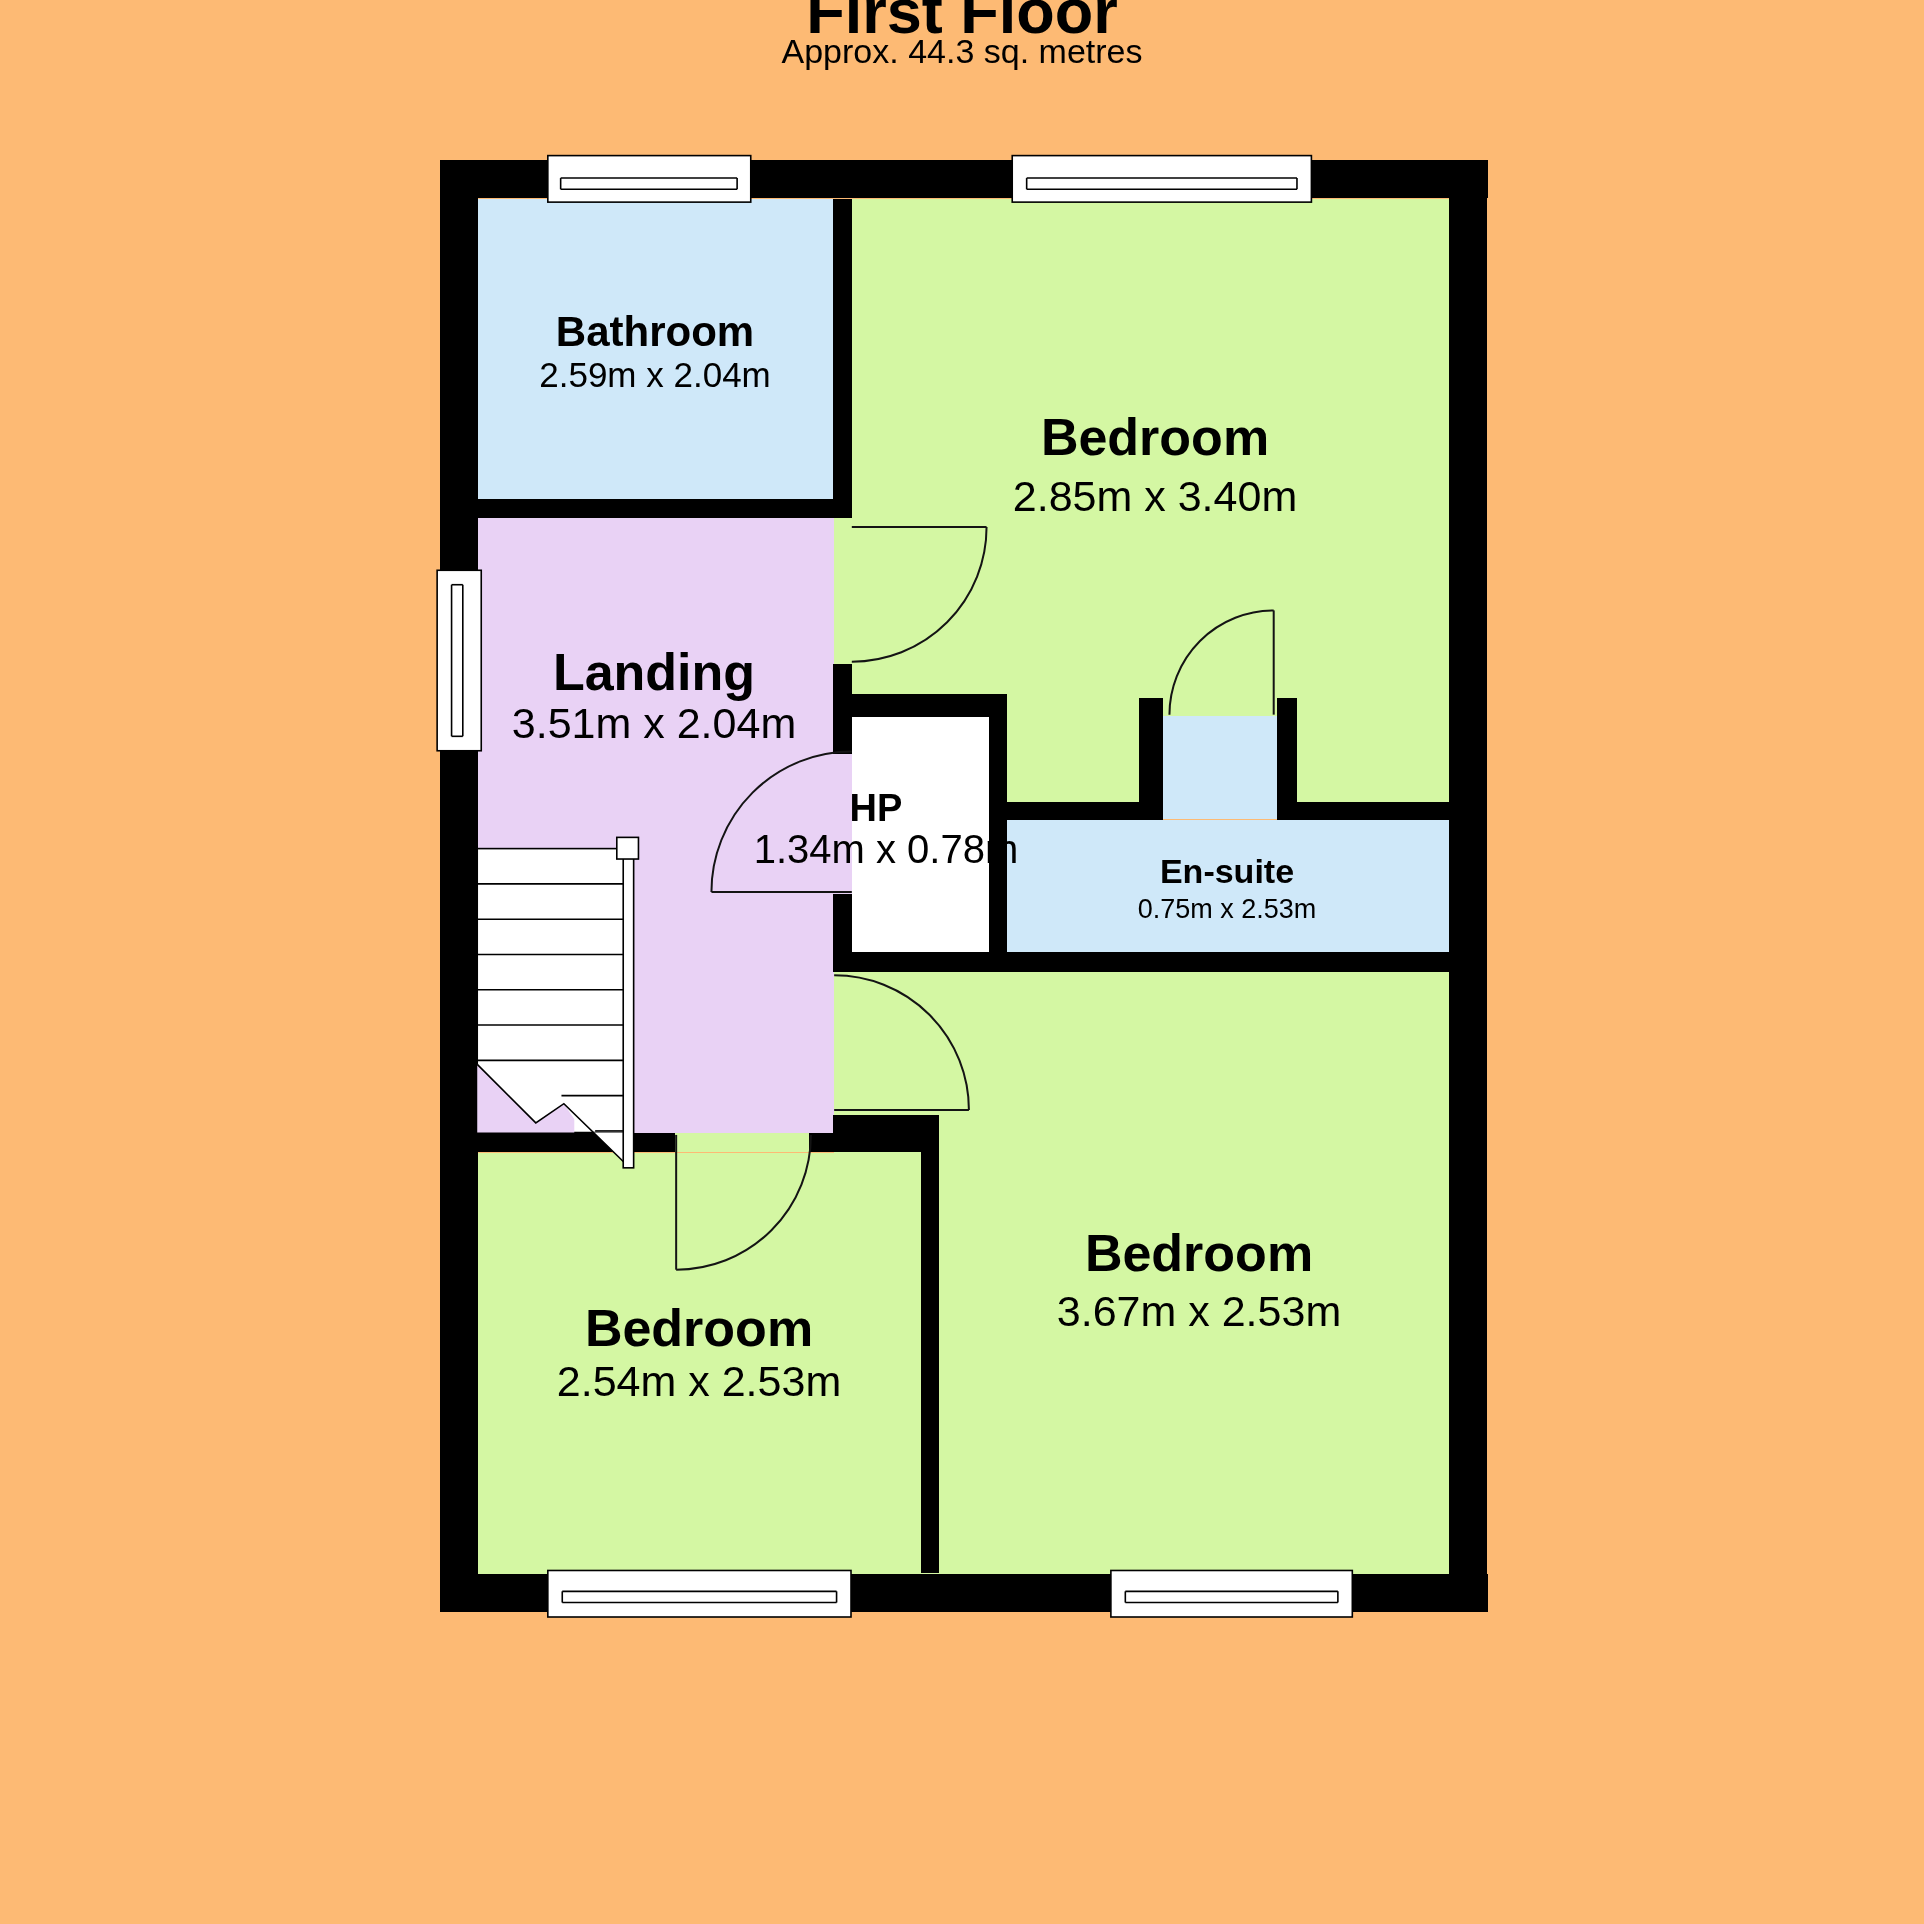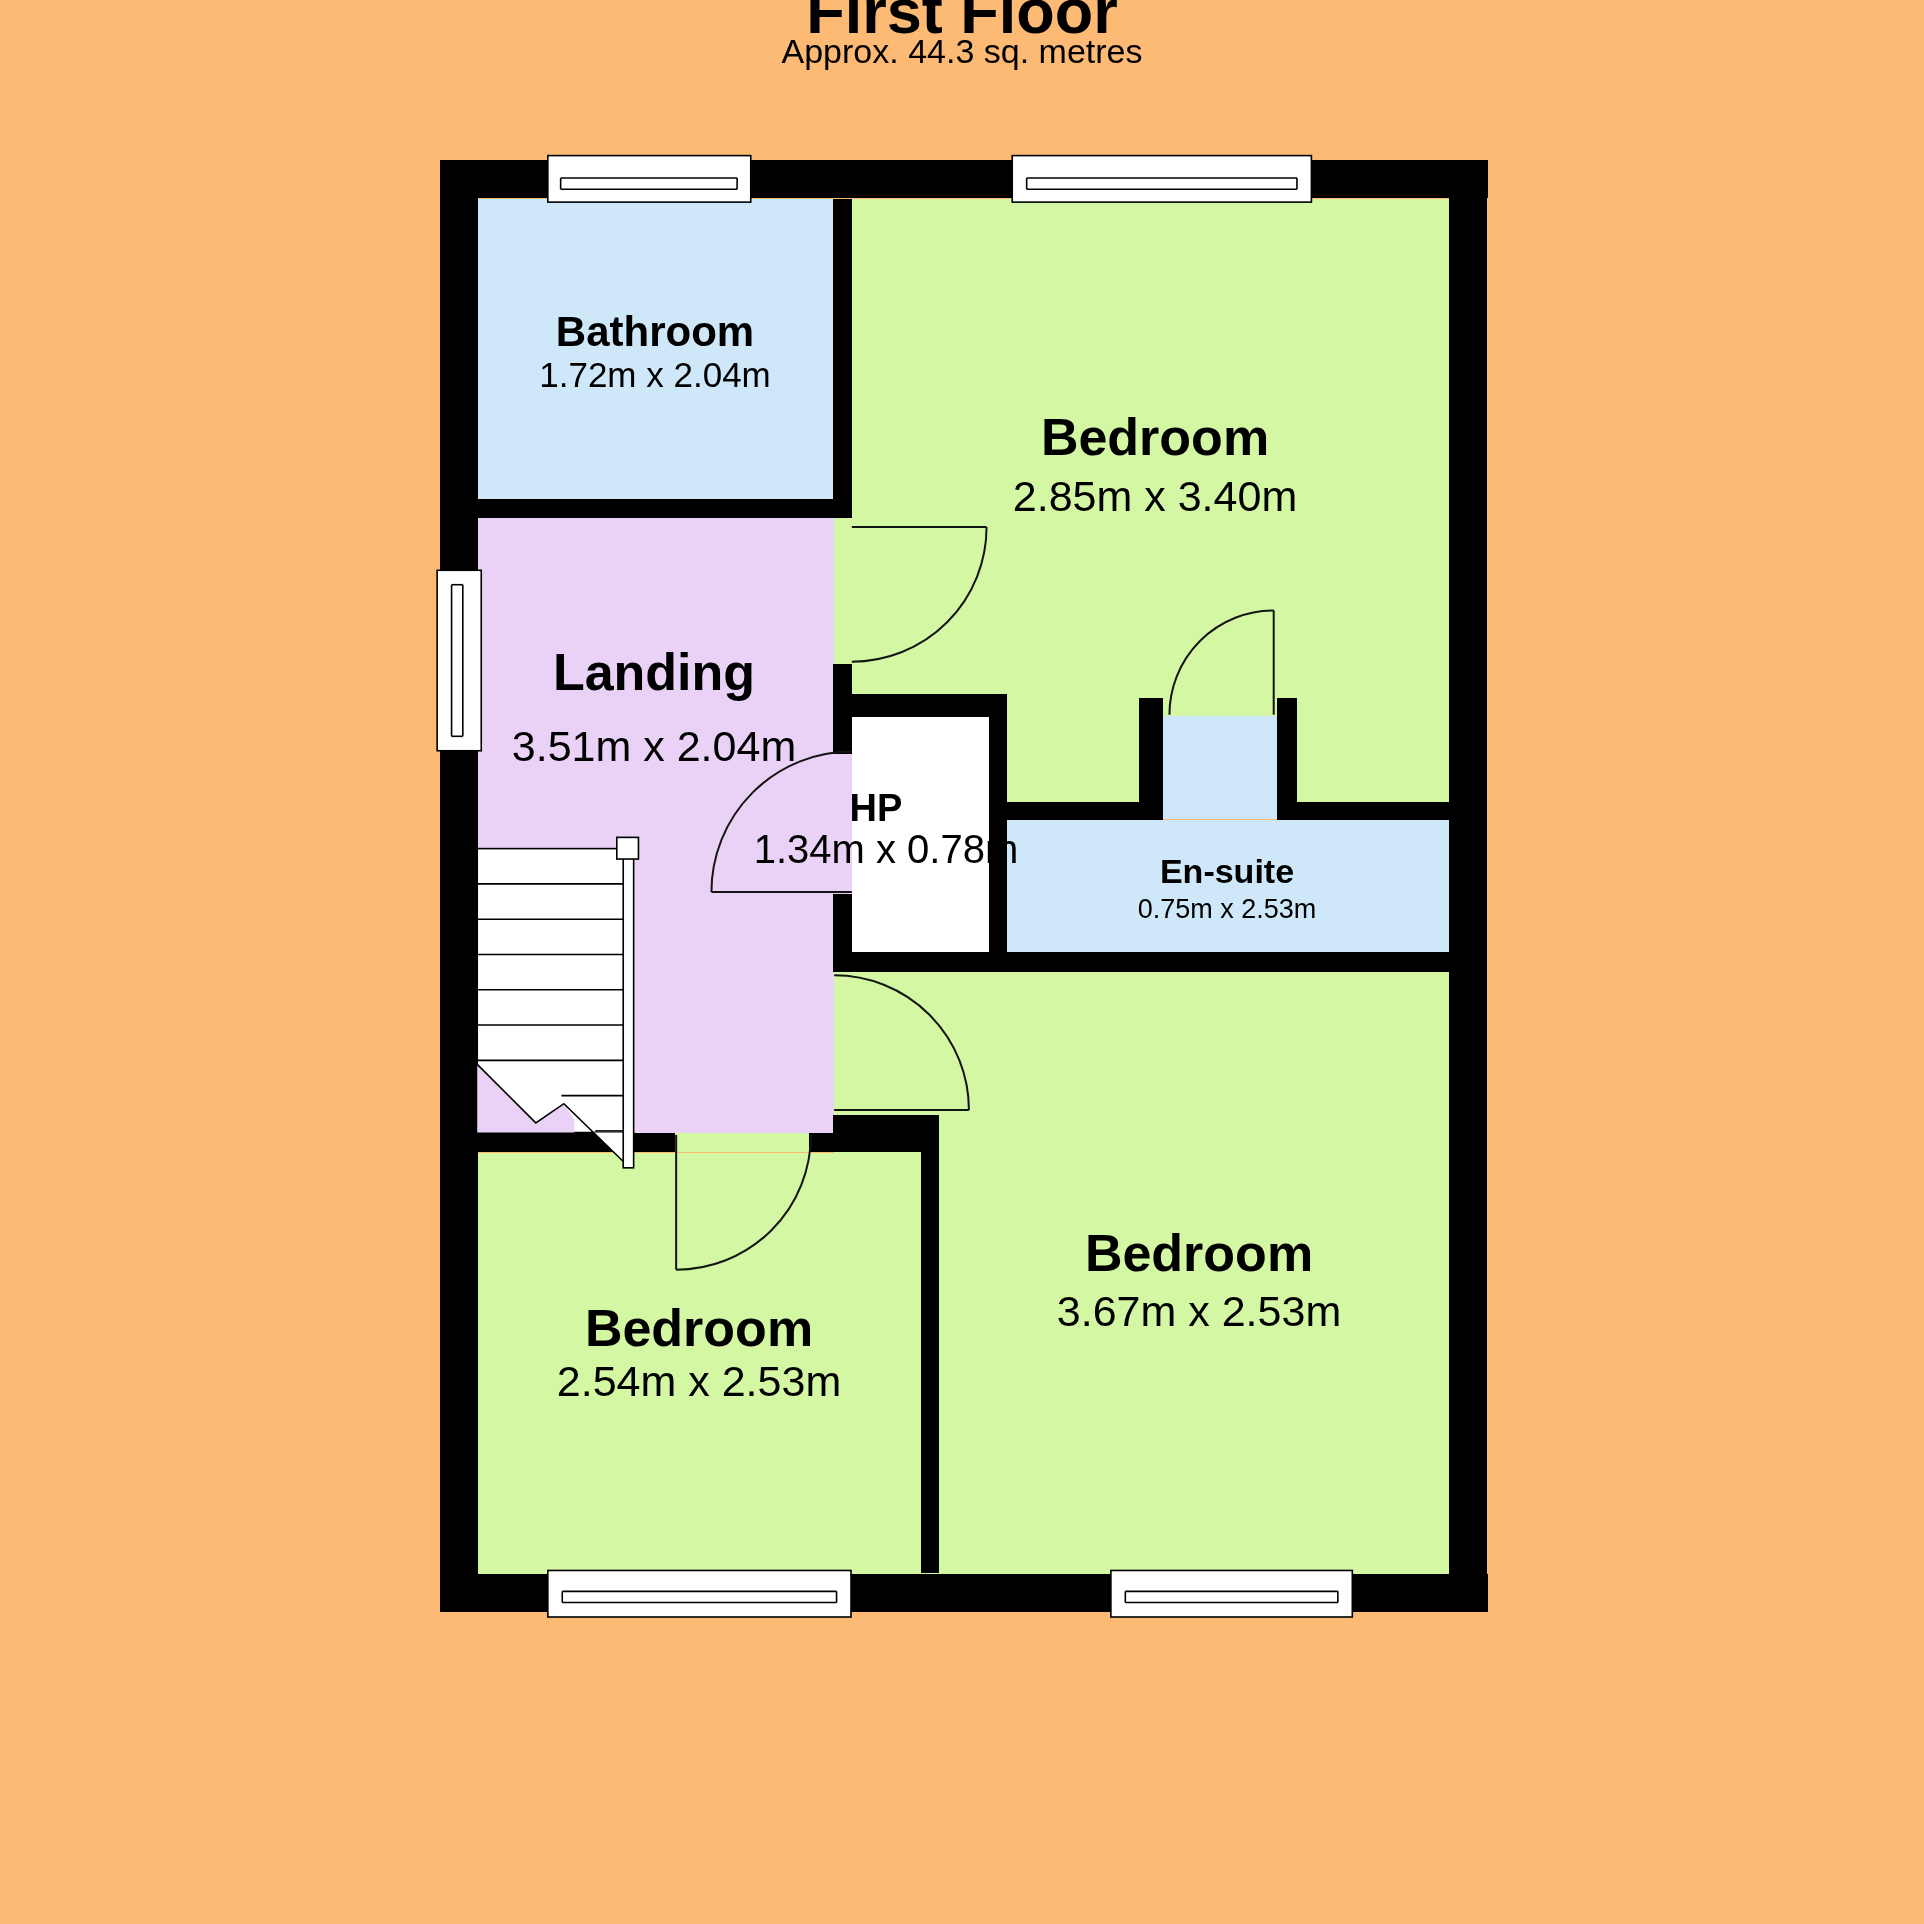--- a/index.html
+++ b/index.html
@@ -149,27 +149,27 @@
       <line x1="1040" y1="1384" x2="1208" y2="1384"></line>
       <path d="M 1208 1384 A 168 168 0 0 0 1040 1216"></path>
     </g>
     <g stroke="#141414" stroke-width="2.5" fill="none">
       <line x1="843" y1="1415" x2="843" y2="1583"></line>
       <path d="M 843 1583 A 168 168 0 0 0 1011 1415"></path>
     </g>
   </svg>
 
   <div class="label room-name s-bath-name" style="left:655px;top:332px;">Bathroom</div>
-  <div class="label s-bath-dims" style="left:655px;top:374px;">1.72m x 2.04m</div>
+  <div class="label s-bath-dims" style="left:655px;top:374px;">2.59m x 2.04m</div>
 
   <div class="label room-name s-big-name" style="left:1155px;top:437px;">Bedroom</div>
   <div class="label s-big-dims" style="left:1155px;top:496px;">2.85m x 3.40m</div>
 
   <div class="label room-name s-big-name" style="left:654px;top:672px;">Landing</div>
-  <div class="label s-big-dims" style="left:654px;top:746px;">3.51m x 2.04m</div>
+  <div class="label s-big-dims" style="left:654px;top:723px;">3.51m x 2.04m</div>
 
   <div class="label room-name s-hp-name" style="left:876px;top:808px;">HP</div>
   <div class="label s-hp-dims" style="left:886px;top:849px;">1.34m x 0.78m</div>
 
   <div class="label room-name s-ens-name" style="left:1227px;top:871px;">En-suite</div>
   <div class="label s-ens-dims" style="left:1227px;top:909px;">0.75m x 2.53m</div>
 
   <div class="label room-name s-big-name" style="left:1199px;top:1253px;">Bedroom</div>
   <div class="label s-big-dims" style="left:1199px;top:1311px;">3.67m x 2.53m</div>
 

